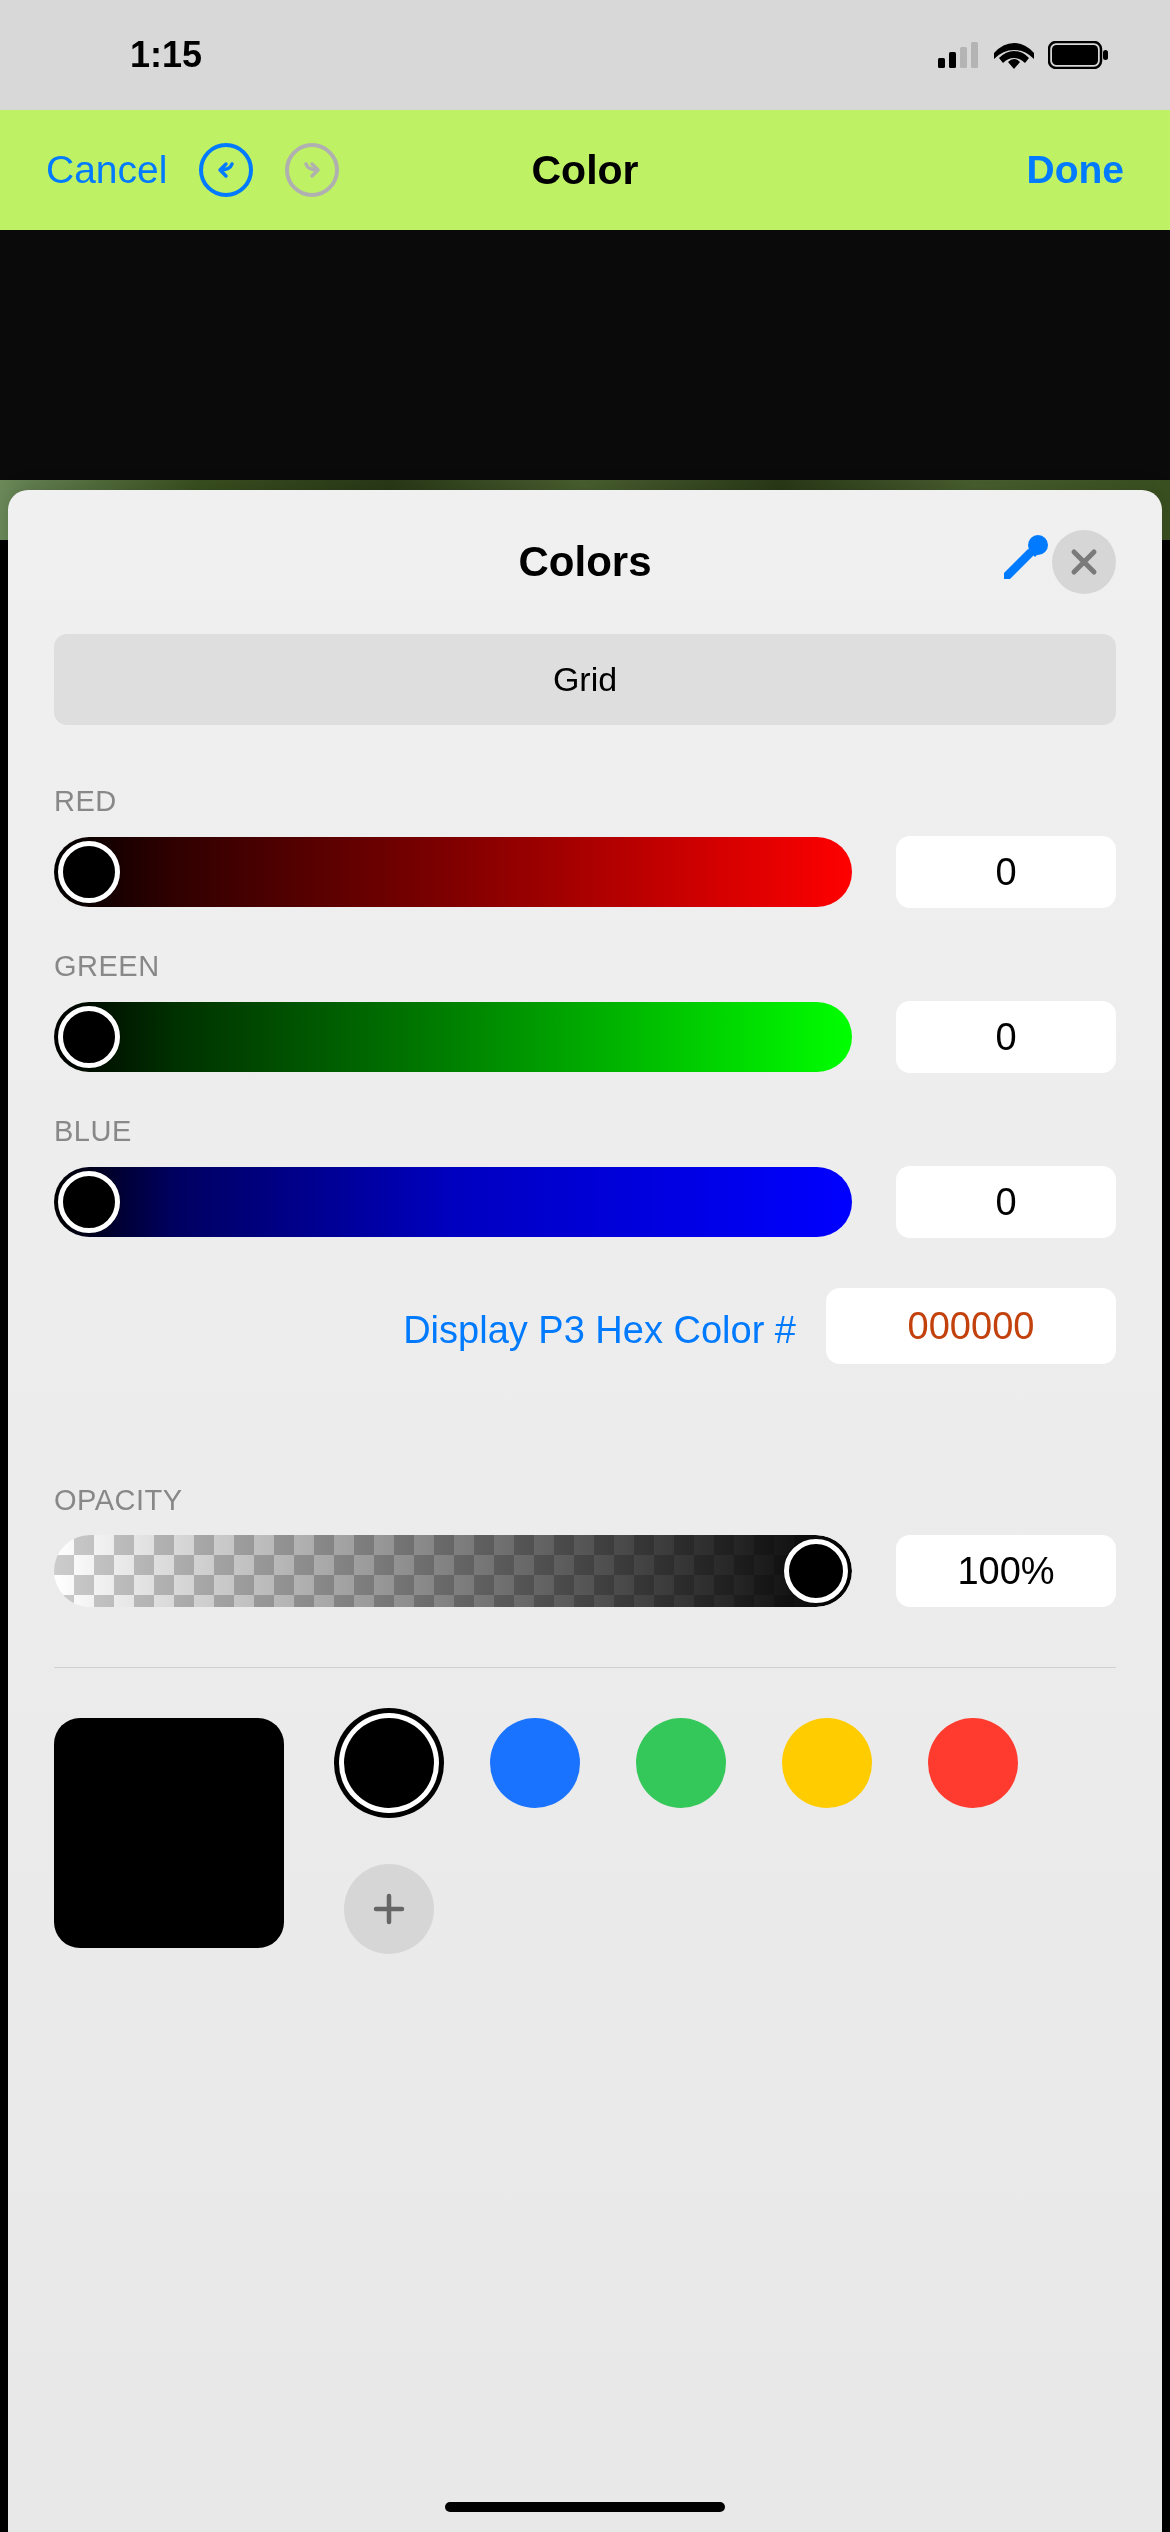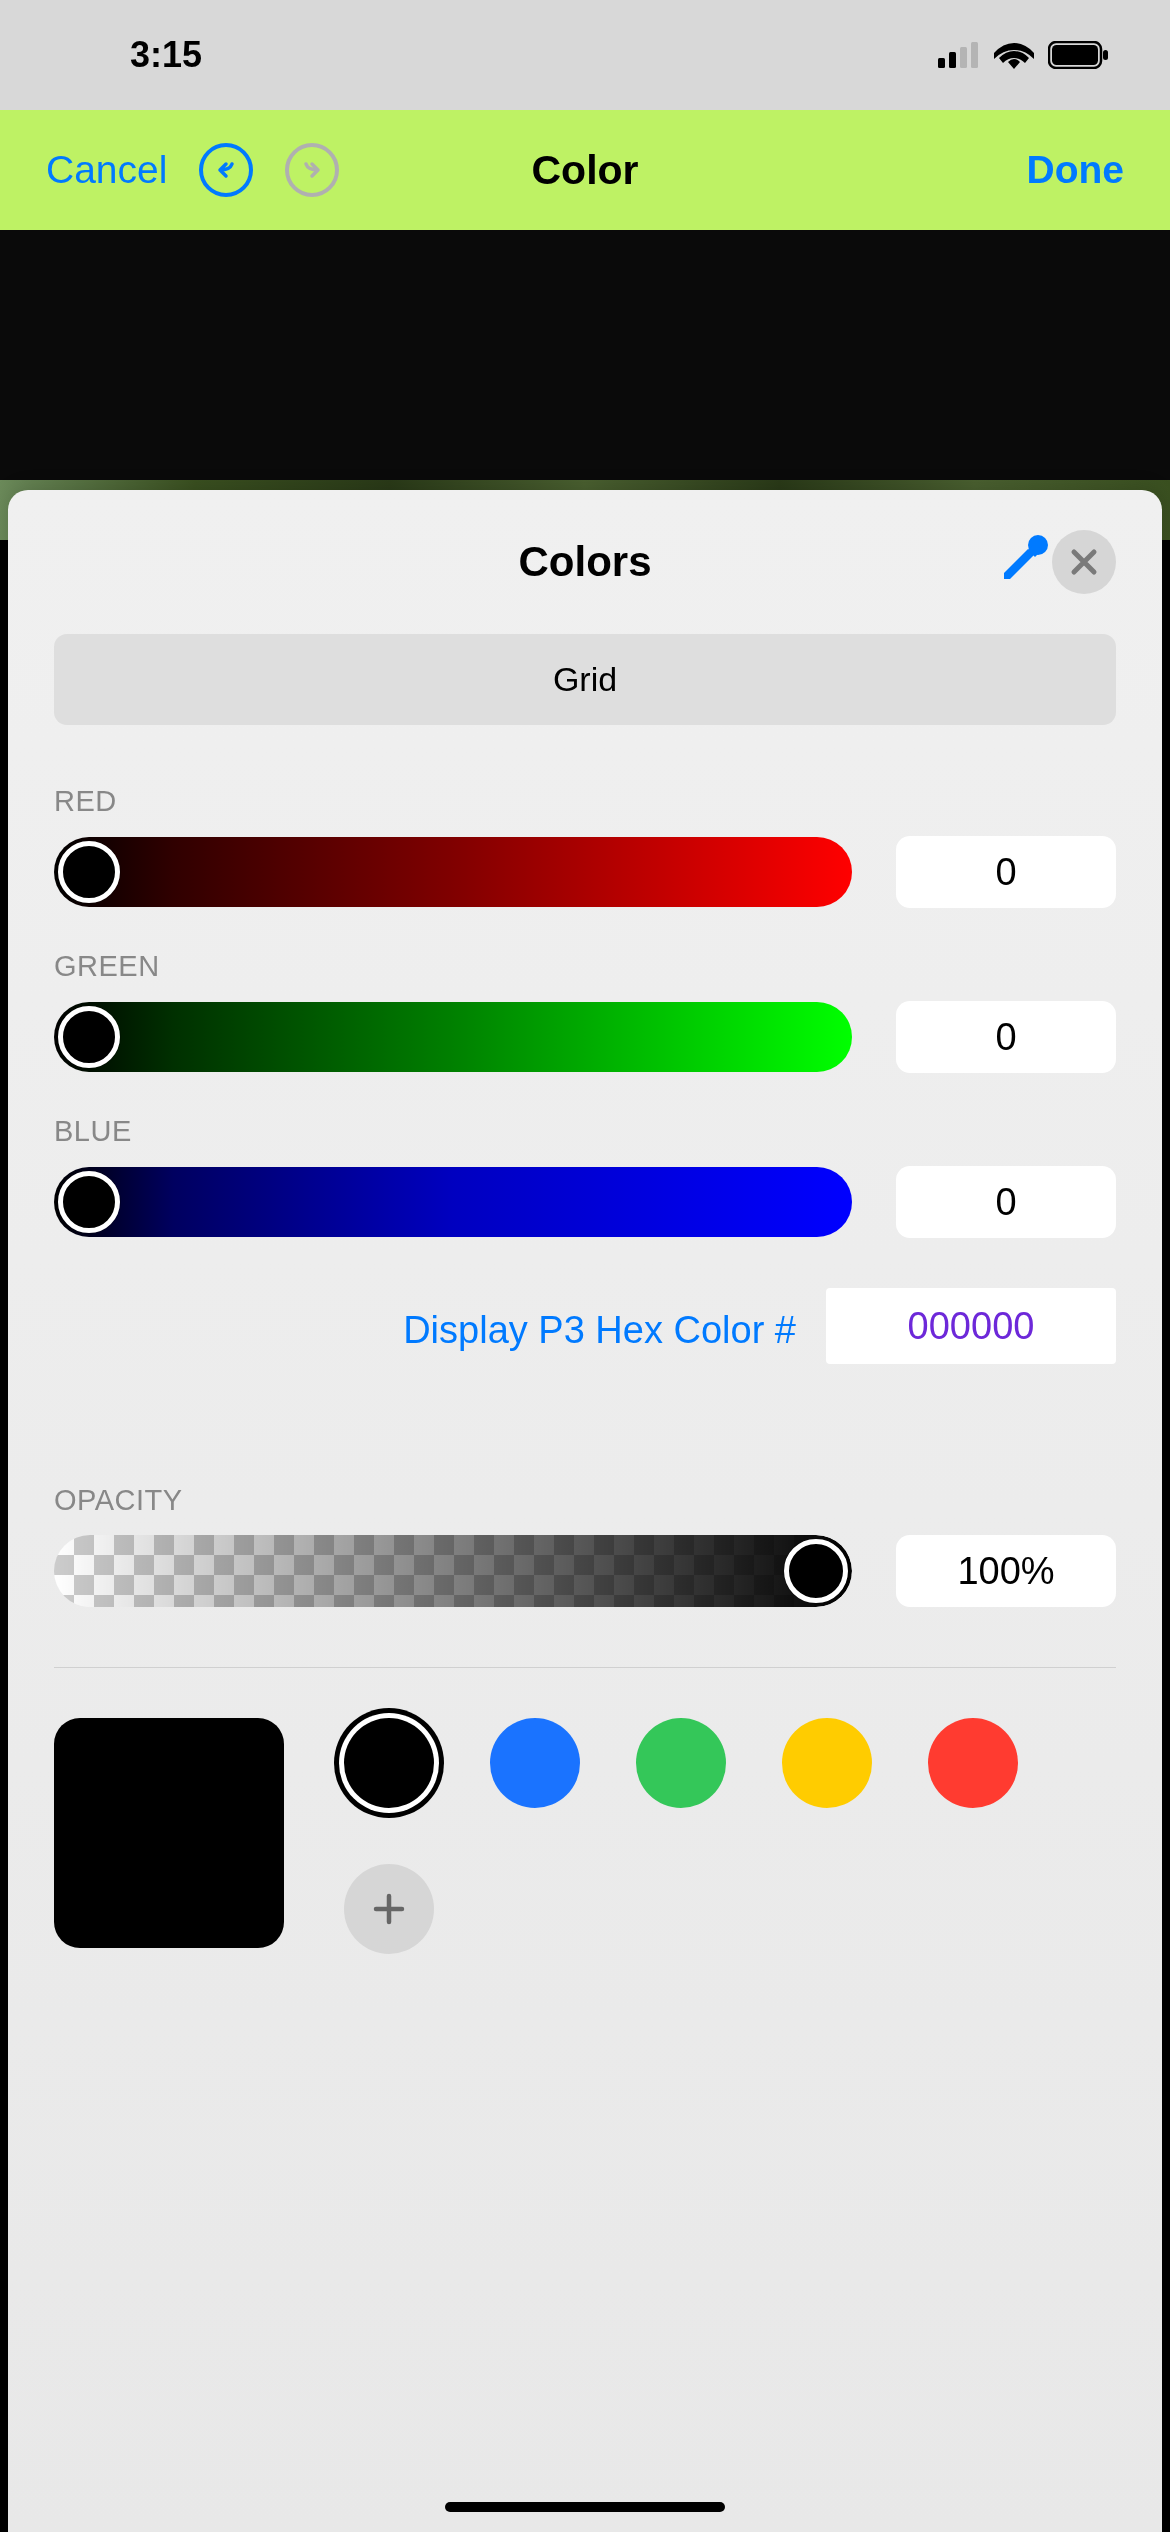--- a/index.html
+++ b/index.html
@@ -44,21 +44,21 @@
     .slider-track { flex: 1; height: 70px; border-radius: 35px; position: relative; }
     .slider-track.red { background: linear-gradient(to right, #000 0%, #300000 15%, #800000 50%, #ff0000 100%); }
     .slider-track.green { background: linear-gradient(to right, #000 0%, #003000 15%, #008000 50%, #00ff00 100%); }
     .slider-track.blue { background: linear-gradient(to right, #000 0%, #000060 15%, #0000c0 50%, #0000ff 100%); }
     .slider-thumb { position: absolute; left: 4px; top: 4px; width: 62px; height: 62px; border-radius: 50%; background: #000; border: 5px solid #fff; box-shadow: 0 0 0 1px rgba(0,0,0,0.2); }
     .slider-value { width: 220px; height: 72px; background: #fff; border-radius: 14px; display: flex; align-items: center; justify-content: center; font-size: 38px; color: #000; border: none; text-align: center; }
 
     
     .hex-row { display: flex; align-items: center; justify-content: flex-end; gap: 30px; margin: 50px 0 120px; }
     .hex-label { font-size: 38px; color: #007aff; margin-top: 8px; }
-    .hex-value { width: 290px; height: 76px; background: #fff; border-radius: 4px; display: flex; align-items: center; justify-content: center; font-size: 38px; color: #6d28d9; border: none; text-align: center; font-weight: 400; }
+    .hex-value { width: 290px; height: 76px; background: #fff; border-radius: 14px; display: flex; align-items: center; justify-content: center; font-size: 38px; color: #c2410c; border: none; text-align: center; font-weight: 400; }
 
     
     .opacity-track { flex: 1; height: 72px; border-radius: 36px; position: relative; overflow: hidden;
       background-image: linear-gradient(45deg, #ccc 25%, transparent 25%), linear-gradient(-45deg, #ccc 25%, transparent 25%), linear-gradient(45deg, transparent 75%, #ccc 75%), linear-gradient(-45deg, transparent 75%, #ccc 75%);
       background-size: 40px 40px; background-position: 0 0, 0 20px, 20px -20px, -20px 0; background-color: #fff; }
     .opacity-overlay { position: absolute; inset: 0; background: linear-gradient(to right, rgba(0,0,0,0), #000); border-radius: 36px; }
     .opacity-thumb { position: absolute; right: 4px; top: 4px; width: 64px; height: 64px; border-radius: 50%; background: #000; border: 5px solid #fff; box-shadow: 0 0 0 1px rgba(0,0,0,0.2); }
 
     
     .divider { height: 1px; background: #d0d0d0; margin: 60px 0 50px; }
@@ -71,21 +71,21 @@
     .swatch.selected { box-shadow: 0 0 0 5px #fff, 0 0 0 10px #000; }
     .swatch-add { width: 90px; height: 90px; border-radius: 50%; background: #d6d6d6; display: flex; align-items: center; justify-content: center; font-size: 50px; color: #666; border: none; }
 
     
     .home-indicator { position: absolute; bottom: 20px; left: 50%; transform: translateX(-50%); width: 280px; height: 10px; background: #000; border-radius: 5px; }
   </style>
 </head>
 <body>
 
 <div class="status-bar">
-  <span class="status-time">3:15</span>
+  <span class="status-time">1:15</span>
   <div class="status-icons">
     <svg width="42" height="26" viewBox="0 0 42 26">
         <rect x="0" y="16" width="7" height="10" rx="1.5" fill="#000"></rect>
         <rect x="11" y="10" width="7" height="16" rx="1.5" fill="#000"></rect>
         <rect x="22" y="5" width="7" height="21" rx="1.5" fill="#b4b4b4"></rect>
         <rect x="33" y="0" width="7" height="26" rx="1.5" fill="#b4b4b4"></rect>
       </svg>
     <svg width="40" height="28" viewBox="0 0 40 28">
         <path d="M20 28 L26 21 Q23 18 20 18 Q17 18 14 21 Z M20 17 Q26 17 31 22 L35 17 Q28 10 20 10 Q12 10 5 17 L9 22 Q14 17 20 17 Z M20 9 Q31 9 40 18 L40 12 Q31 2 20 2 Q9 2 0 12 L0 18 Q9 9 20 9 Z" fill="#000"></path>
       </svg>

